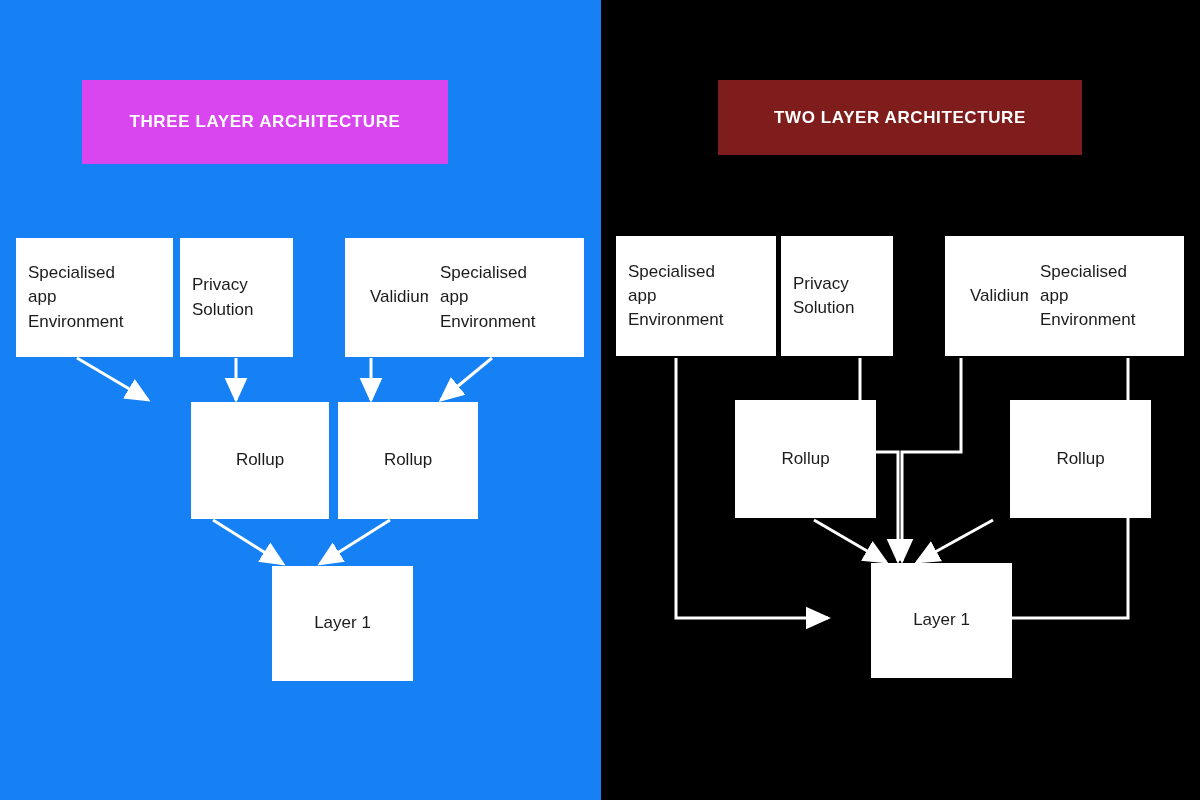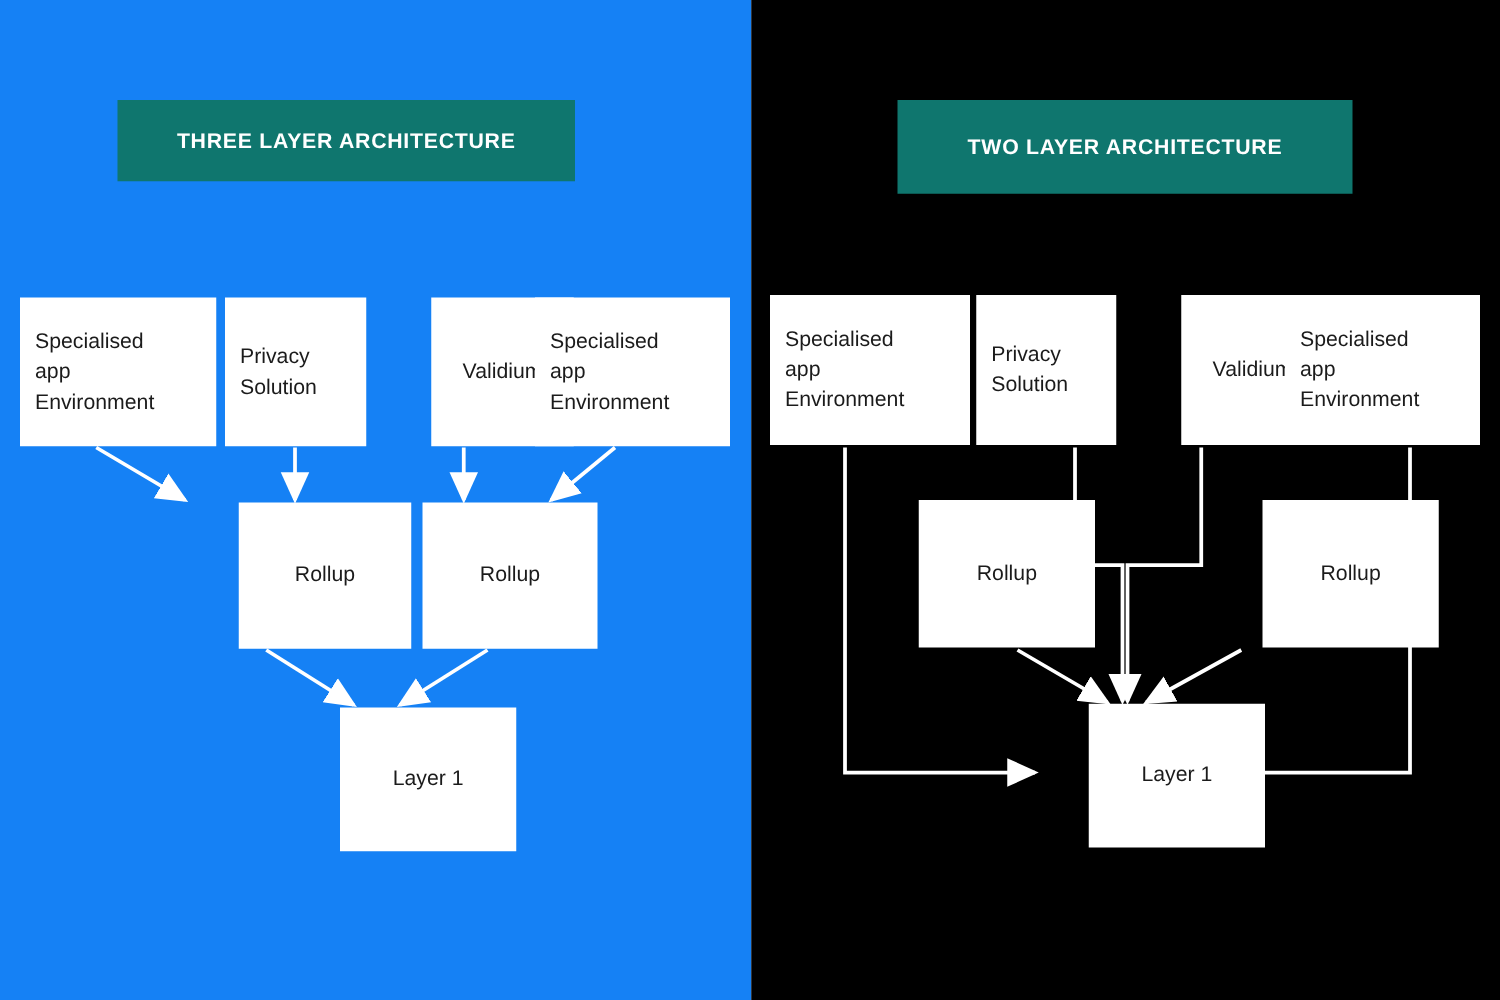--- a/index.html
+++ b/index.html
@@ -26,26 +26,26 @@
     position: absolute;
     display: flex;
     align-items: center;
     justify-content: center;
     font-weight: bold;
     letter-spacing: 0.6px;
     font-size: 17px;
     text-align: center;
   }
   #banner-left {
-    left: 94px;  top: 80px;  width: 366px; height: 65px;
-    background: #0f766e; color: #ffffff;
+    left: 82px;  top: 80px;  width: 366px; height: 84px;
+    background: #d946ef; color: #ffffff;
   }
   #banner-right {
     left: 718px; top: 80px;  width: 364px; height: 75px;
-    background: #0f766e; color: #ffffff;
+    background: #7f1d1d; color: #ffffff;
   }
 
   .node {
     position: absolute;
     background: #ffffff;
     color: #1b1b1b;
     display: flex;
     align-items: center;
     box-sizing: border-box;
     padding: 0 12px;

